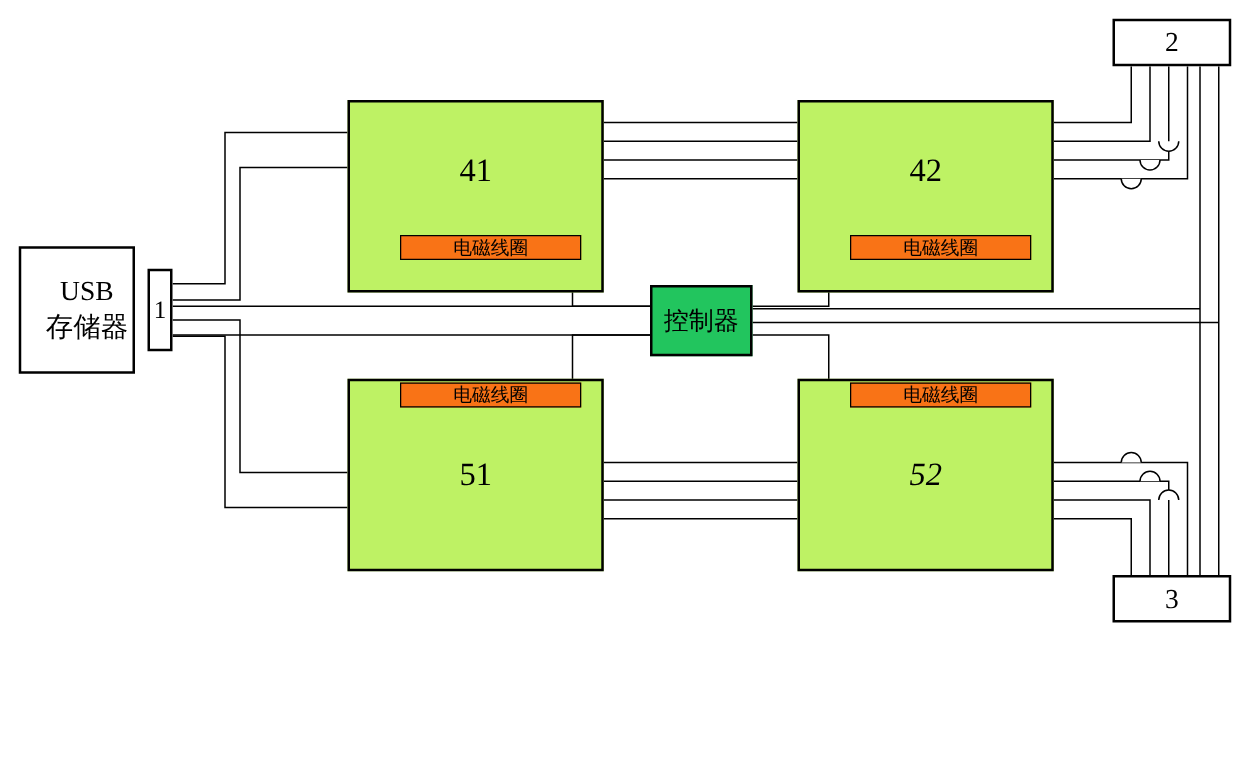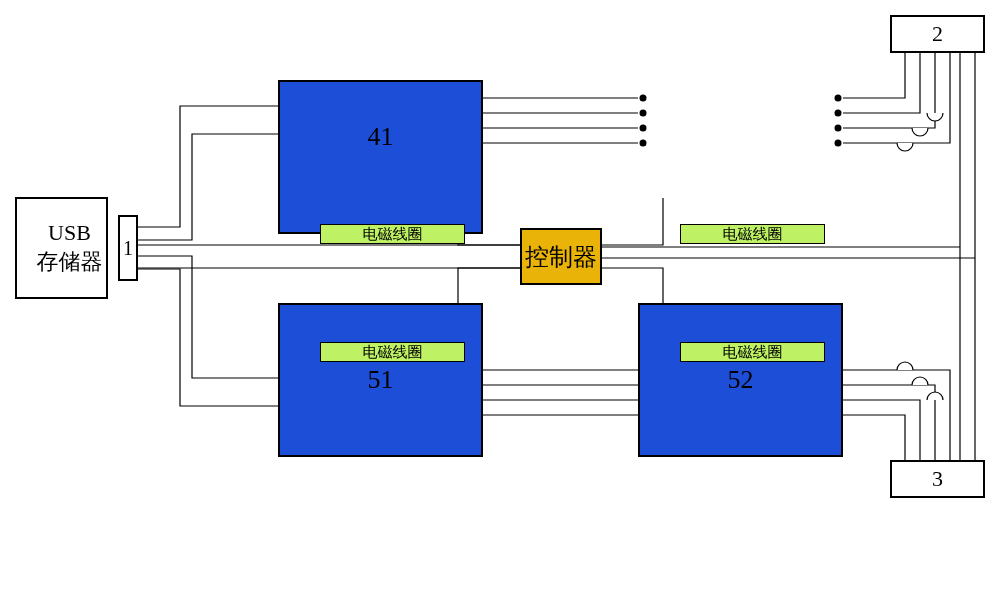--- a/index.html
+++ b/index.html
@@ -38,45 +38,44 @@
     top: 215px;
     width: 20px;
     height: 66px;
     font-size: 20px;
   }
   .relay {
     position: absolute;
     border: 2px solid #000;
     width: 205px;
     height: 154px;
-    background: #1d4ed8;
+    background: #bef264;
   }
   .relay-label {
     position: absolute;
     font-size: 26px;
     left: 50%;
     top: 40px;
     transform: translateX(-50%);
   }
   .coil-box {
     position: absolute;
     border: 1.5px solid #000;
-    background: #bef264;
+    background: #f97316;
     font-size: 15px;
     display: flex;
     align-items: center;
     justify-content: center;
     height: 20px;
-    margin-top: 36px;
   }
   .controller {
     position: absolute;
     border: 2px solid #000;
-    background: #eab308;
-    font-size: 24px;
+    background: #22c55e;
+    font-size: 20px;
     display: flex;
     align-items: center;
     justify-content: center;
   }
   .small-block {
     position: absolute;
     border: 2px solid #000;
     background: #fff;
     font-size: 22px;
     display: flex;
@@ -207,32 +206,35 @@
     <span>1</span>
   </div>
 
   <div class="relay" style="left:278px; top:80px;">
     <div class="relay-label">41</div>
   </div>
   <div class="coil-box" style="left:320px; top:188px; width:145px;">
     <span>电磁线圈</span>
   </div>
 
+  <div class="relay" style="left:638px; top:80px;">
+    <div class="relay-label">42</div>
+  </div>
   <div class="coil-box" style="left:680px; top:188px; width:145px;">
     <span>电磁线圈</span>
   </div>
 
   <div class="relay" style="left:278px; top:303px;">
     <div class="relay-label" style="top:60px;text-align:right;">51</div>
   </div>
   <div class="coil-box" style="left:320px; top:306px; width:145px;">
     <span>电磁线圈</span>
   </div>
 
-  <div class="relay" style="left:638px; top:303px;">
+  <div class="relay" style="left:638px; top:303px;font-style:italic;">
     <div class="relay-label" style="top:60px;">52</div>
   </div>
   <div class="coil-box" style="left:680px; top:306px; width:145px;">
     <span>电磁线圈</span>
   </div>
 
   <div class="controller" style="left:520px; top:228px; width:82px; height:57px;">
     <span>控制器</span>
   </div>
 

